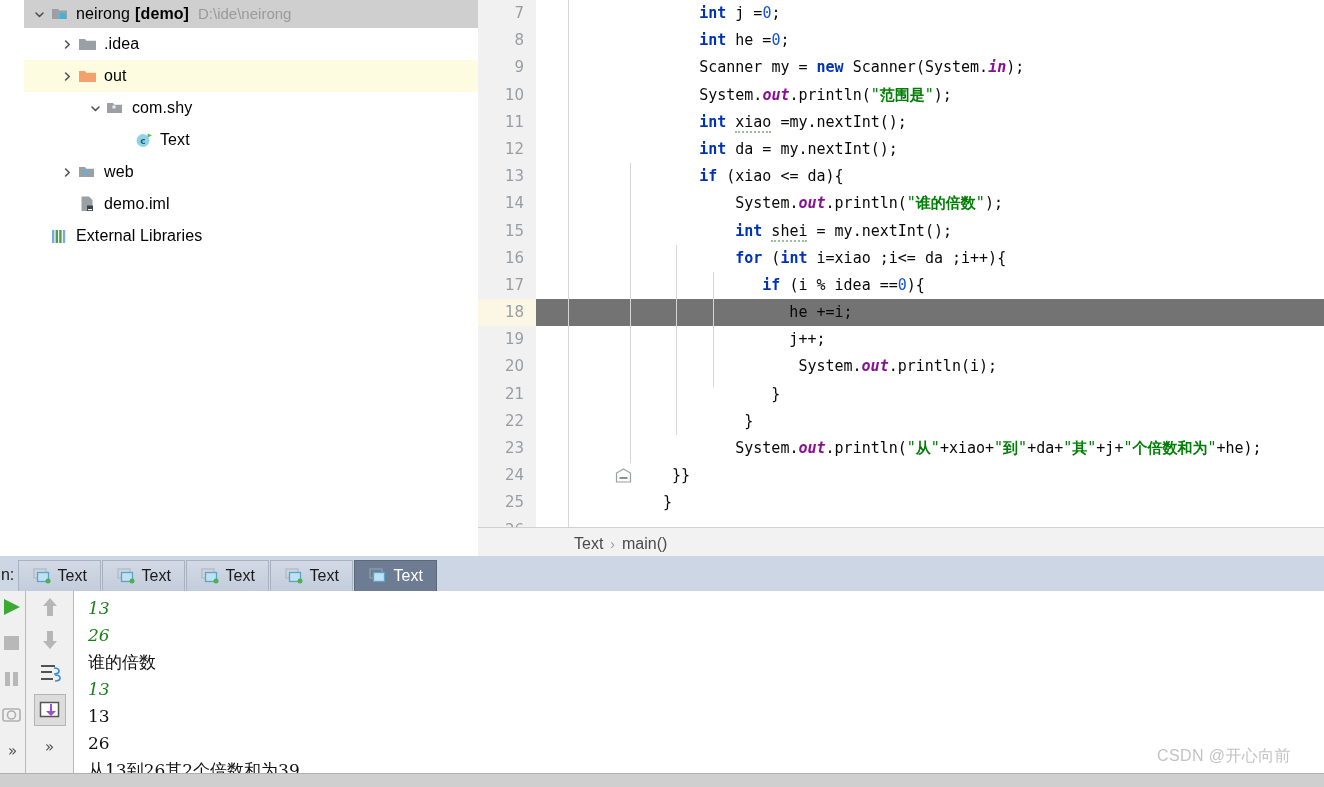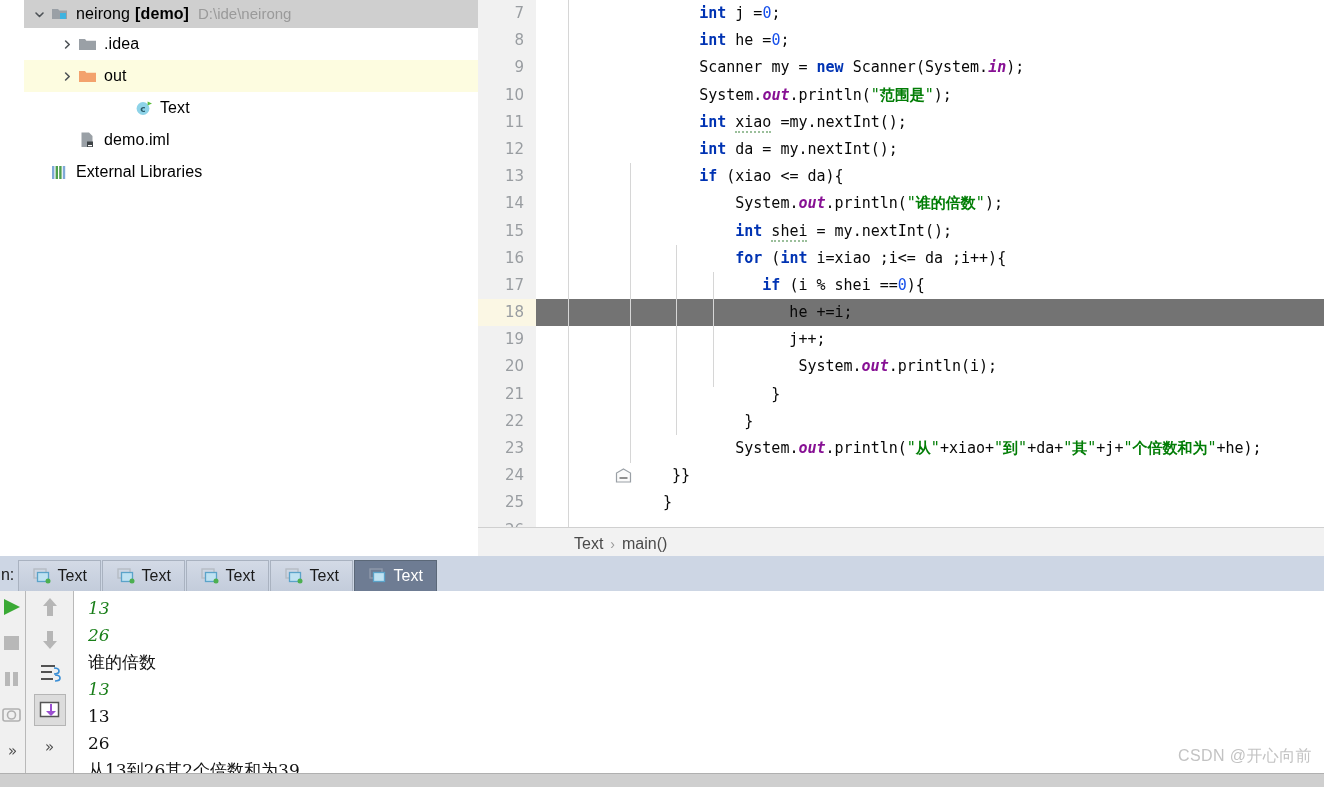--- a/index.html
+++ b/index.html
@@ -131,21 +131,21 @@
   .chev{font-size:15px;color:#4a4a4a;font-family:"DejaVu Sans",sans-serif;}
   .console{
     position:absolute;left:74px;top:0;right:0;height:196px;background:#ffffff;
     padding:4px 0 0 14px;box-sizing:border-box;overflow:hidden;
   }
   .con-line{height:27px;line-height:27px;font-size:17px;color:#111;
     font-family:"DejaVu Serif","Liberation Serif",serif;}
   .con-line.green{color:#1a7f1a;font-style:italic;font-family:"DejaVu Serif","Liberation Serif",serif;}
 
   .watermark{
-    position:absolute;right:12px;bottom:20px;font-size:16px;color:#c3c3c3;
+    position:absolute;right:33px;bottom:20px;font-size:16px;color:#c3c3c3;
     font-family:"Liberation Sans",sans-serif;letter-spacing:.4px;margin-top:16px;
   }
   .taskbar{
     position:absolute;left:0;bottom:0;width:1324px;height:13px;background:#cfcfcf;
     border-top:1px solid #b0b0b0;
   }
   .sep-run-top{position:absolute;left:0;top:0;width:1324px;height:1px;background:#b8b8b8;}
 </style>
 </head>
 <body>
@@ -191,30 +191,58 @@
               <path d="M3.6 2 L7.2 5.5 L3.6 9" stroke="#4d5256" stroke-width="1.6" fill="none" stroke-linecap="round" stroke-linejoin="round"></path>
             </svg>
           </span>
           <span class="ico">
             <svg width="18" height="15" viewBox="0 0 18 15">
               <path d="M0 2 L6 2 L7.4 3.7 L17 3.7 L17 13 L0 13 Z" fill="#f3a26d"></path>
             </svg>
           </span>
           <span class="tree-label">out</span>
         </div>
+        <div class="tree-row" style="padding-left: 60px;">
+          <span class="arrow">
+            <svg width="11" height="11" viewBox="0 0 11 11">
+              <path d="M2 4 L5.5 7.5 L9 4" stroke="#4d5256" stroke-width="1.6" fill="none" stroke-linecap="round" stroke-linejoin="round"></path>
+            </svg>
+          </span>
+          <span class="ico">
+            <svg width="18" height="15" viewBox="0 0 18 15">
+              <path d="M0 2 L6 2 L7.4 3.7 L15 3.7 L15 12 L0 12 Z" fill="#9aa0a6"></path>
+              <circle cx="7" cy="6" r="1.8" fill="#e9eaec"></circle>
+            </svg>
+          </span>
+          <span class="tree-label">com.shy</span>
+        </div>
         <div class="tree-row" style="padding-left: 88px;">
           <span class="arrow"></span>
           <span class="ico">
             <svg width="19" height="18" viewBox="0 0 19 18">
               <circle cx="8" cy="9.5" r="6.4" fill="#8ed3e8"></circle>
               <text x="8" y="13" font-size="9" font-family="DejaVu Sans, sans-serif" font-weight="bold" fill="#2b5c6b" text-anchor="middle">c</text>
               <path d="M12.6 2.4 L17 4.6 L12.6 6.6 Z" fill="#5bbd3c"></path>
             </svg>
           </span>
           <span class="tree-label">Text</span>
+        </div>
+        <div class="tree-row" style="padding-left: 32px;">
+          <span class="arrow">
+            <svg width="11" height="11" viewBox="0 0 11 11">
+              <path d="M3.6 2 L7.2 5.5 L3.6 9" stroke="#4d5256" stroke-width="1.6" fill="none" stroke-linecap="round" stroke-linejoin="round"></path>
+            </svg>
+          </span>
+          <span class="ico">
+            <svg width="18" height="15" viewBox="0 0 18 15">
+              <path d="M0 2 L6 2 L7.4 3.7 L15 3.7 L15 12 L0 12 Z" fill="#9aa0a6"></path>
+              <circle cx="6.5" cy="7.3" r="2.2" fill="#56b6e0"></circle>
+            </svg>
+          </span>
+          <span class="tree-label">web</span>
         </div>
         <div class="tree-row" style="padding-left: 32px;">
           <span class="arrow"></span>
           <span class="ico">
             <svg width="18" height="18" viewBox="0 0 18 18">
               <path d="M2.5 1.5 L10 1.5 L13.5 5 L13.5 16 L2.5 16 Z" fill="#9aa0a6"></path>
               <rect x="8" y="10.5" width="6" height="5.5" fill="#3f4447"></rect>
               <rect x="9" y="14" width="4" height="1.2" fill="#fff"></rect>
             </svg>
           </span>
@@ -240,21 +268,21 @@
         <div class="ed-line"><div class="lnum">7</div><div class="gutter2"></div><div class="code" style="padding-left: 76.16px;"><span class="kw">int</span><span> j =</span><span class="num">0</span><span>;</span></div></div>
         <div class="ed-line"><div class="lnum">8</div><div class="gutter2"></div><div class="code" style="padding-left: 76.16px;"><span class="kw">int</span><span> he =</span><span class="num">0</span><span>;</span></div></div>
         <div class="ed-line"><div class="lnum">9</div><div class="gutter2"></div><div class="code" style="padding-left: 76.16px;"><span>Scanner my = </span><span class="kw">new</span><span> Scanner(System.</span><span class="fld">in</span><span>);</span></div></div>
         <div class="ed-line"><div class="lnum">10</div><div class="gutter2"></div><div class="code" style="padding-left: 76.16px;"><span>System.</span><span class="fld">out</span><span>.println(</span><span class="str">"</span><span class="str-cjk">范围是</span><span class="str">"</span><span>);</span></div></div>
         <div class="ed-line"><div class="lnum">11</div><div class="gutter2"></div><div class="code" style="padding-left: 76.16px;"><span class="kw">int</span><span> </span><span class="wavy">xiao</span><span> =my.nextInt();</span></div></div>
         <div class="ed-line"><div class="lnum">12</div><div class="gutter2"></div><div class="code" style="padding-left: 76.16px;"><span class="kw">int</span><span> da = my.nextInt();</span></div></div>
         <div class="ed-line"><div class="lnum">13</div><div class="gutter2"></div><div class="code" style="padding-left: 76.16px;"><span class="kw">if</span><span> (xiao &lt;= da){</span></div></div>
         <div class="ed-line"><div class="lnum">14</div><div class="gutter2"></div><div class="code" style="padding-left: 112.24px;"><span>System.</span><span class="fld">out</span><span>.println(</span><span class="str">"</span><span class="str-cjk">谁的倍数</span><span class="str">"</span><span>);</span></div></div>
         <div class="ed-line"><div class="lnum">15</div><div class="gutter2"></div><div class="code" style="padding-left: 112.24px;"><span class="kw">int</span><span> </span><span class="wavy">shei</span><span> = my.nextInt();</span></div></div>
         <div class="ed-line"><div class="lnum">16</div><div class="gutter2"></div><div class="code" style="padding-left: 112.24px;"><span class="kw">for</span><span> (</span><span class="kw">int</span><span> i=xiao ;i&lt;= da ;i++){</span></div></div>
-        <div class="ed-line"><div class="lnum">17</div><div class="gutter2"></div><div class="code" style="padding-left: 139.3px;"><span class="kw">if</span><span> (i % shei ==</span><span class="num">0</span><span>){</span></div></div>
+        <div class="ed-line"><div class="lnum">17</div><div class="gutter2"></div><div class="code" style="padding-left: 139.3px;"><span class="kw">if</span><span> (i % idea ==</span><span class="num">0</span><span>){</span></div></div>
         <div class="ed-line hl"><div class="lnum">18</div><div class="gutter2"></div><div class="code" style="padding-left: 166.36px;"><span>he +=i;</span></div></div>
         <div class="ed-line"><div class="lnum">19</div><div class="gutter2"></div><div class="code" style="padding-left: 166.36px;"><span>j++;</span></div></div>
         <div class="ed-line"><div class="lnum">20</div><div class="gutter2"></div><div class="code" style="padding-left: 175.38px;"><span>System.</span><span class="fld">out</span><span>.println(i);</span></div></div>
         <div class="ed-line"><div class="lnum">21</div><div class="gutter2"></div><div class="code" style="padding-left: 148.32px;"><span>}</span></div></div>
         <div class="ed-line"><div class="lnum">22</div><div class="gutter2"></div><div class="code" style="padding-left: 121.26px;"><span>}</span></div></div>
         <div class="ed-line"><div class="lnum">23</div><div class="gutter2"></div><div class="code" style="padding-left: 112.24px;"><span>System.</span><span class="fld">out</span><span>.println(</span><span class="str">"</span><span class="str-cjk">从</span><span class="str">"</span><span>+xiao+</span><span class="str">"</span><span class="str-cjk">到</span><span class="str">"</span><span>+da+</span><span class="str">"</span><span class="str-cjk">其</span><span class="str">"</span><span>+j+</span><span class="str">"</span><span class="str-cjk">个倍数和为</span><span class="str">"</span><span>+he);</span></div></div>
         <div class="ed-line"><div class="lnum">24</div><div class="gutter2"><span class="fold-marker"><svg width="17" height="15" viewBox="0 0 17 15">
                 <path d="M8.5 1 L15.5 5 L15.5 14 L1.5 14 L1.5 5 Z" fill="#fafafa" stroke="#9aa0a6" stroke-width="1.2"></path>
                 <path d="M4.5 10 L12.5 10" stroke="#555" stroke-width="1.3"></path>
               </svg></span></div><div class="code" style="padding-left: 49.1px;"><span>}}</span></div></div>

